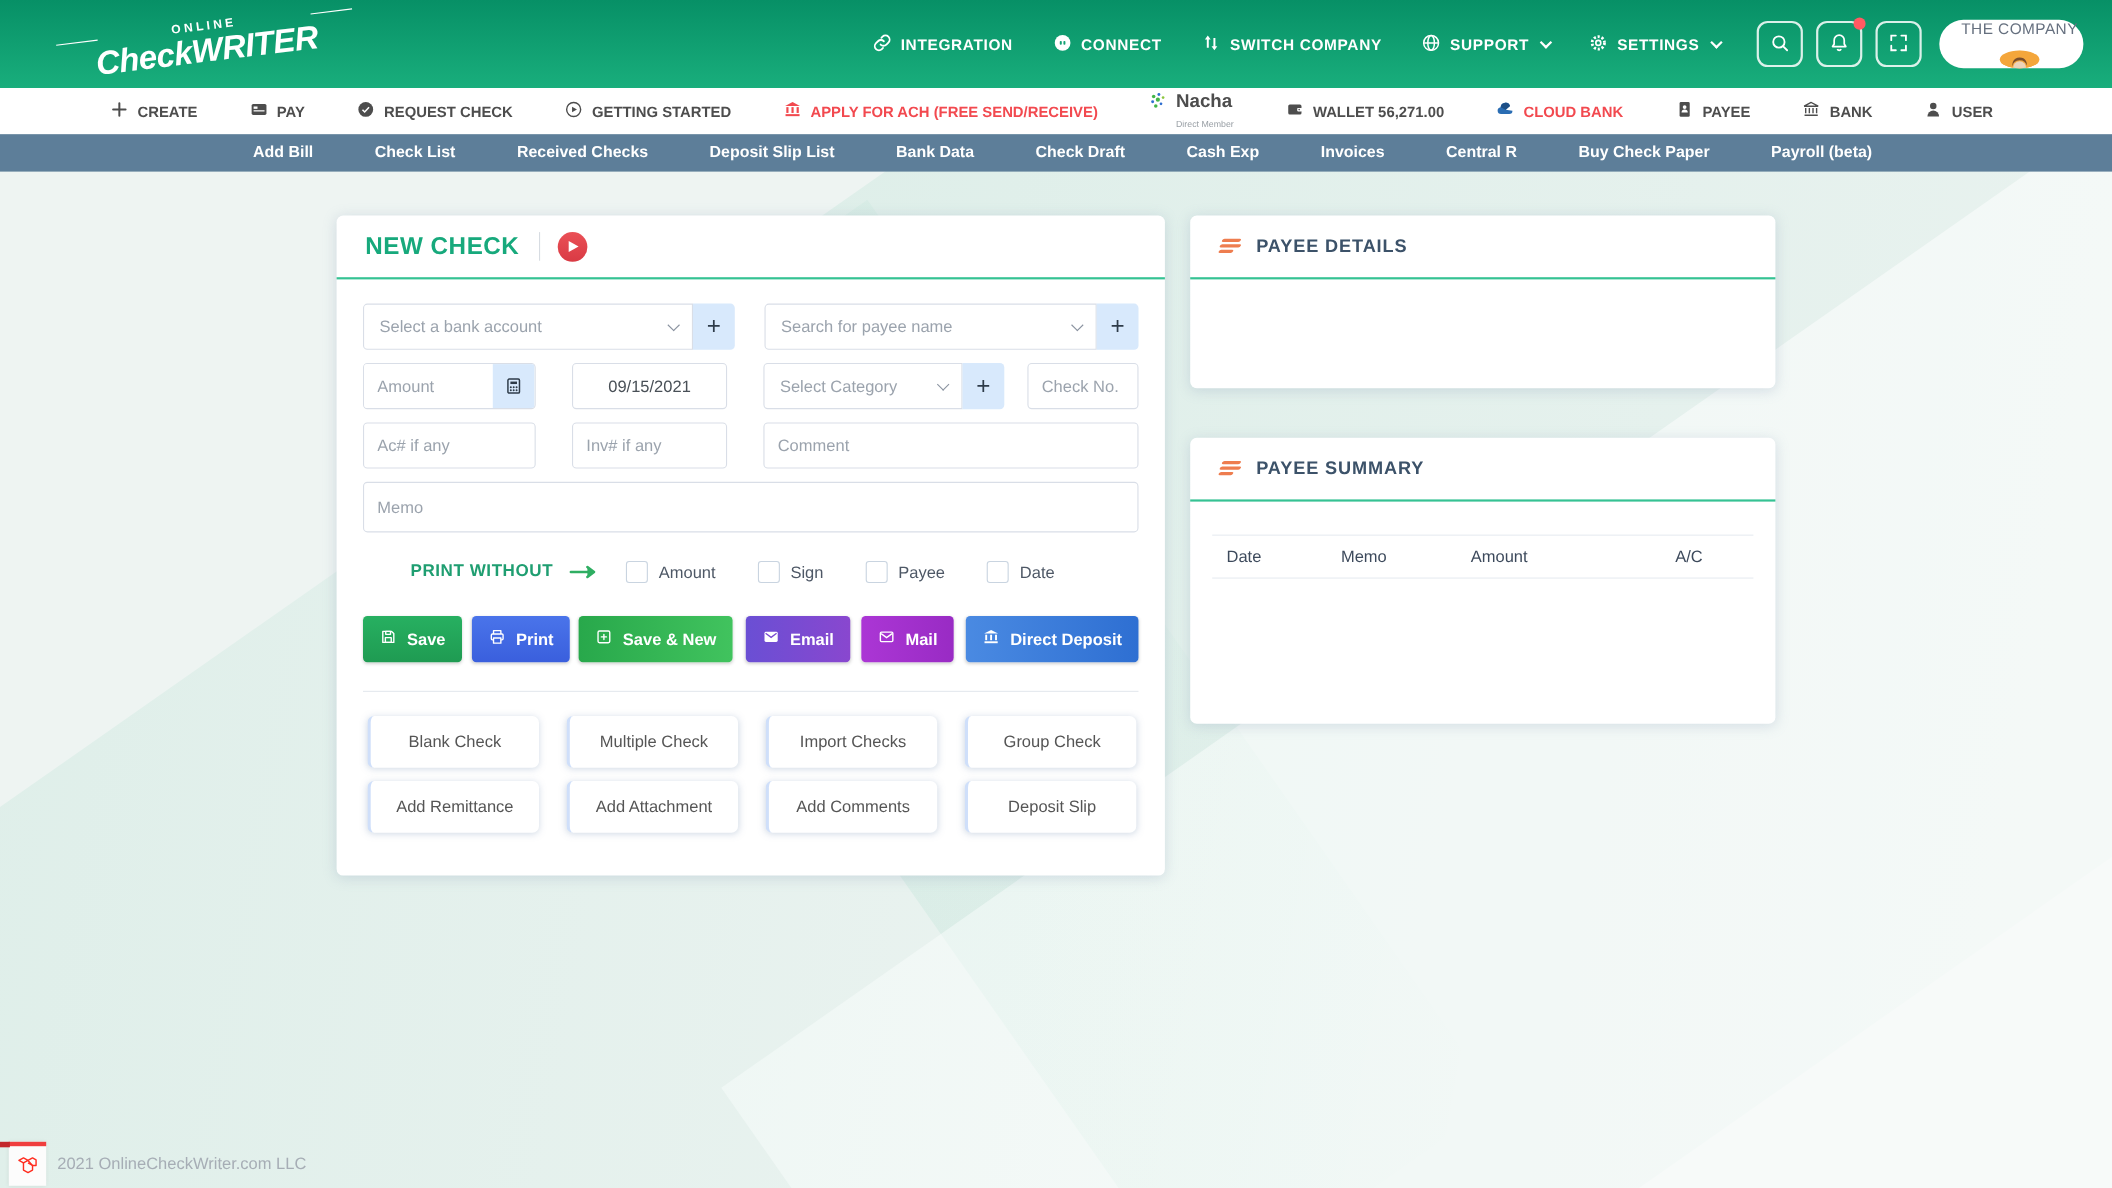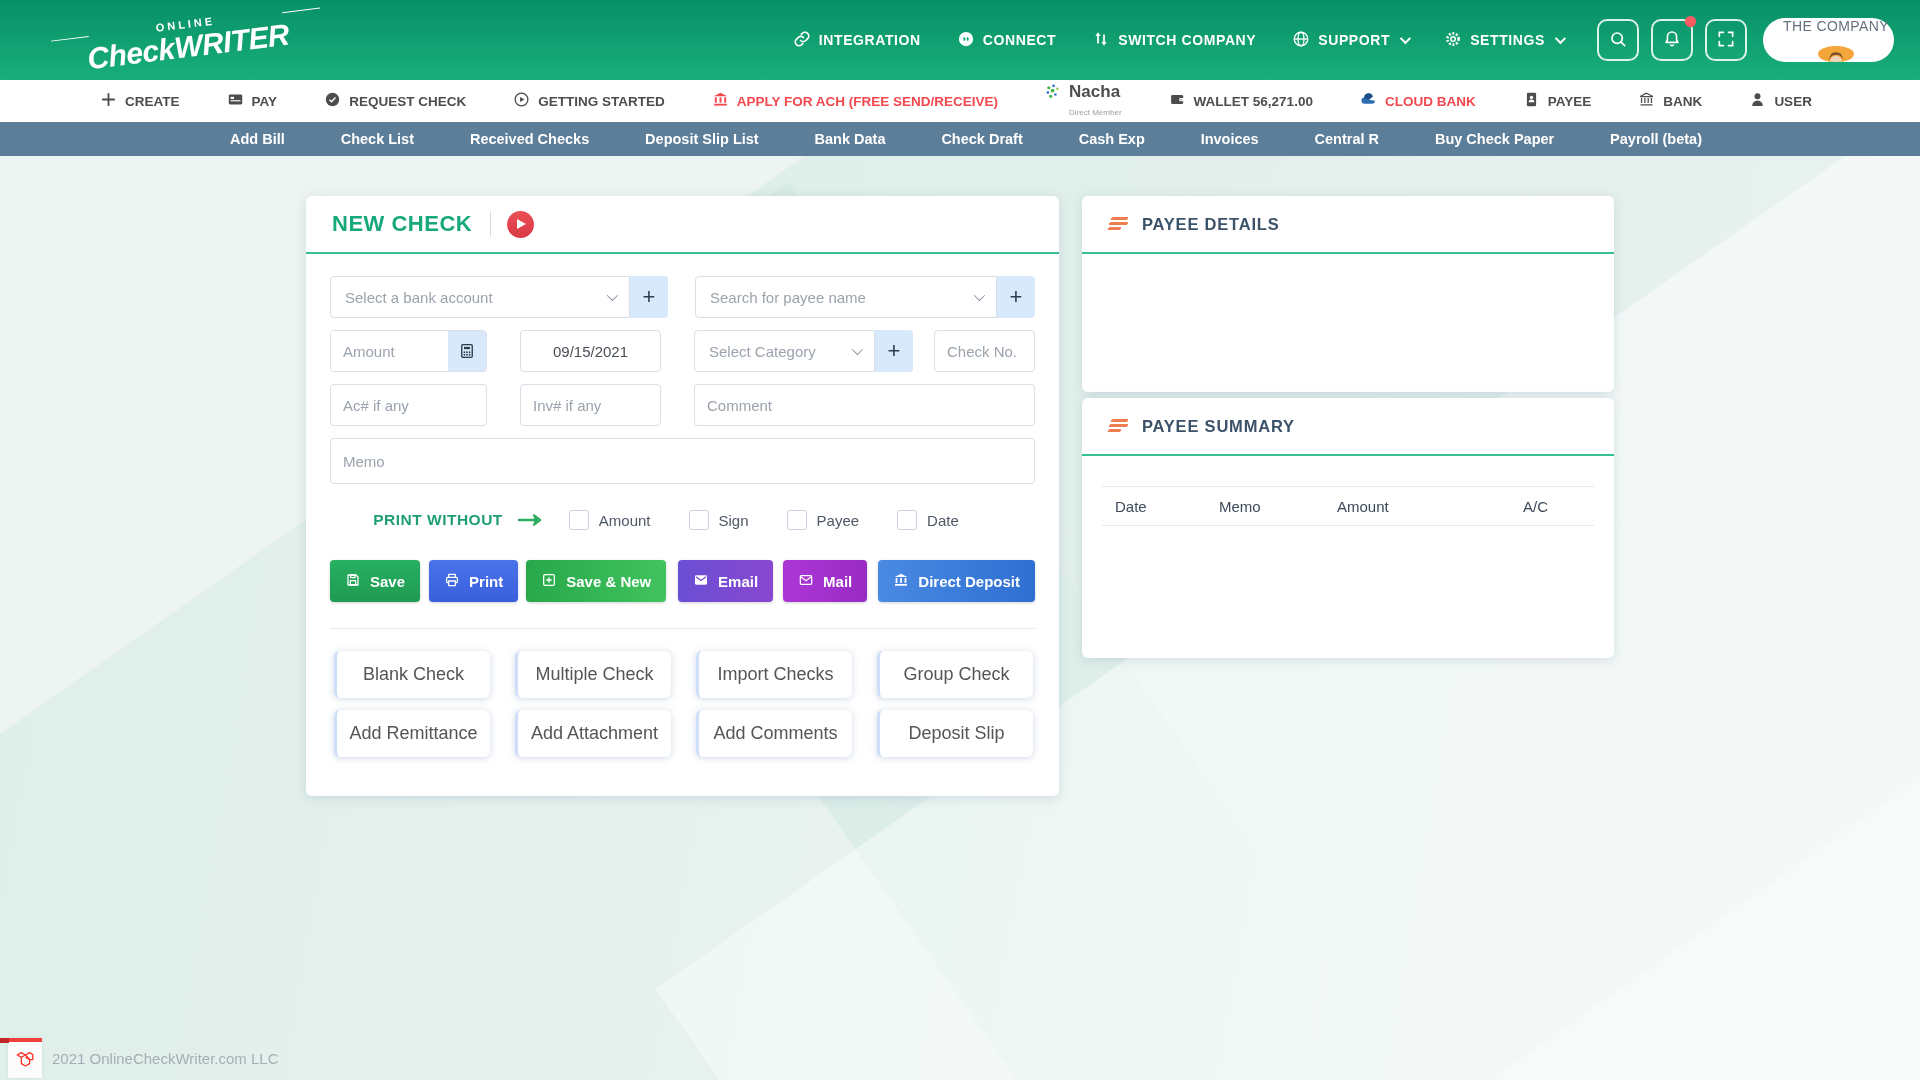--- a/index.html
+++ b/index.html
@@ -58,21 +58,21 @@
 
   
   .subnav { height:34px; background:#5d7e99; display:flex; align-items:center;
             justify-content:space-between; padding:0 218px 0 230px; }
   .subnav-item { color:#fff; font-size:14.5px; font-weight:600; cursor:pointer; white-space:nowrap; }
 
   
   .card { position:absolute; background:#fff; border-radius:6px;
           box-shadow:0 2px 12px rgba(140,160,185,.30); }
   .main-card { left:306px; top:196px; width:753px; height:600px; }
-  .details-card { left:1082px; top:196px; width:532px; height:196px; }
+  .details-card { left:1082px; top:196px; width:532px; height:157px; }
   .summary-card { left:1082px; top:398px; width:532px; height:260px; }
 
   .card-head { height:58px; display:flex; align-items:center; padding:0 26px;
                border-bottom:2px solid #35c293; }
   .sec-icon { width:22px; height:14px; position:relative; margin-right:12px; flex:0 0 auto; }
   .sec-icon i { position:absolute; height:3px; background:#ee7d4f; border-radius:2px; transform:skewX(-28deg); }
   .sec-icon i:nth-child(1){ top:0; left:3px; width:17px; }
   .sec-icon i:nth-child(2){ top:5px; left:1px; width:19px; }
   .sec-icon i:nth-child(3){ top:10px; left:0; width:13px; }
   .card-title { font-size:16.5px; font-weight:bold; color:#3c5269; letter-spacing:.8px; }
@@ -123,21 +123,21 @@
   .btn-savenew{ background:linear-gradient(90deg,#28a84b,#41c35e); }
   .btn-email  { background:linear-gradient(90deg,#6a4fd4,#8947cf); margin-left:auto; margin-right:10px; }
   .btn-mail   { background:linear-gradient(90deg,#ab36d5,#992bc4); margin-right:11px; }
   .btn-dd     { background:linear-gradient(90deg,#4a8ae2,#2e6fd2); }
 
   .hr { border:none; border-top:1px solid #e4e8ee; margin:26px 0 0; }
 
   .quick-grid { display:grid; grid-template-columns:repeat(4,156px); column-gap:25px; row-gap:12px;
                 margin:22px 4px 0; }
   .quick-btn { height:47px; background:#fff; border:none; border-left:3px solid #cfdffa; border-radius:6px;
-               box-shadow:0 1px 7px rgba(120,145,180,.35); font-size:18px; color:#555;
+               box-shadow:0 1px 7px rgba(120,145,180,.35); font-size:15px; color:#555;
                font-family:"Liberation Sans",sans-serif; cursor:pointer; }
 
   
   .sum-rows { margin:20px 20px 0; }
   .sum-row { height:38px; display:flex; align-items:center; font-size:15px; color:#3d4a5c; }
   .sum-row .lbl { flex:1; padding-left:14px; height:100%; display:flex; align-items:center; }
   .sum-row .val { width:58px; height:100%; background:#f2f5f9; }
   .sum-row.stripe .lbl { background:#f2f5f9; }
   .sum-table-head { margin:30px 20px 0; height:40px; border-top:1px solid #e7ebf1; border-bottom:1px solid #e7ebf1;
                     display:grid; grid-template-columns:104px 118px 140px 1fr; align-items:center;

